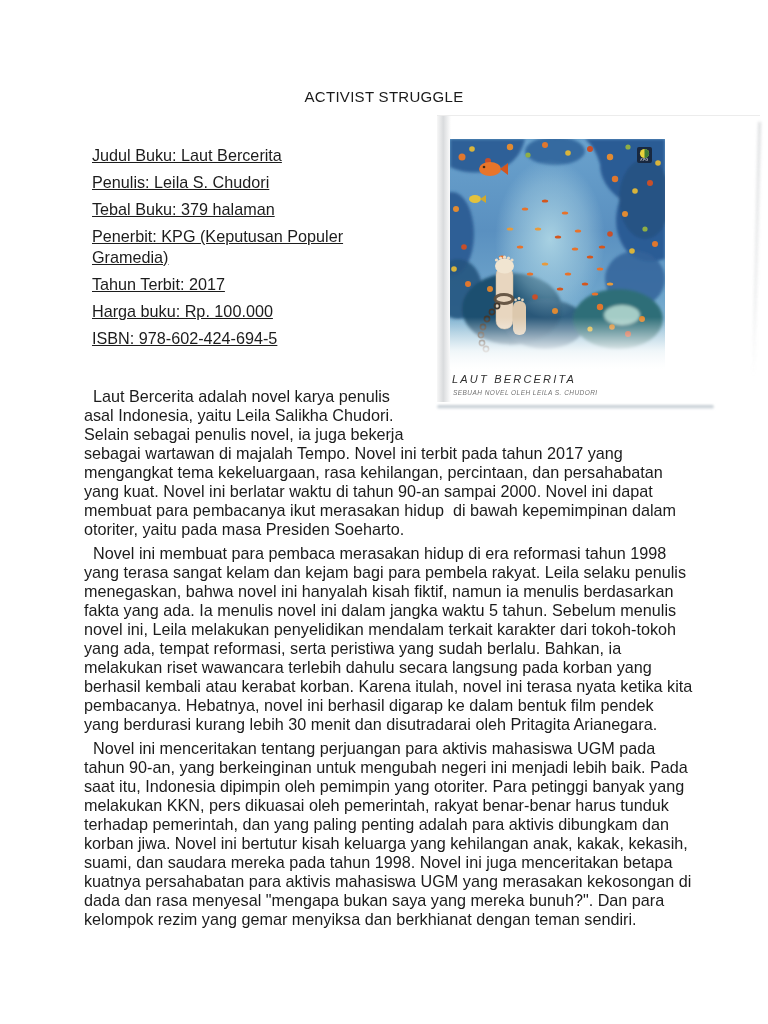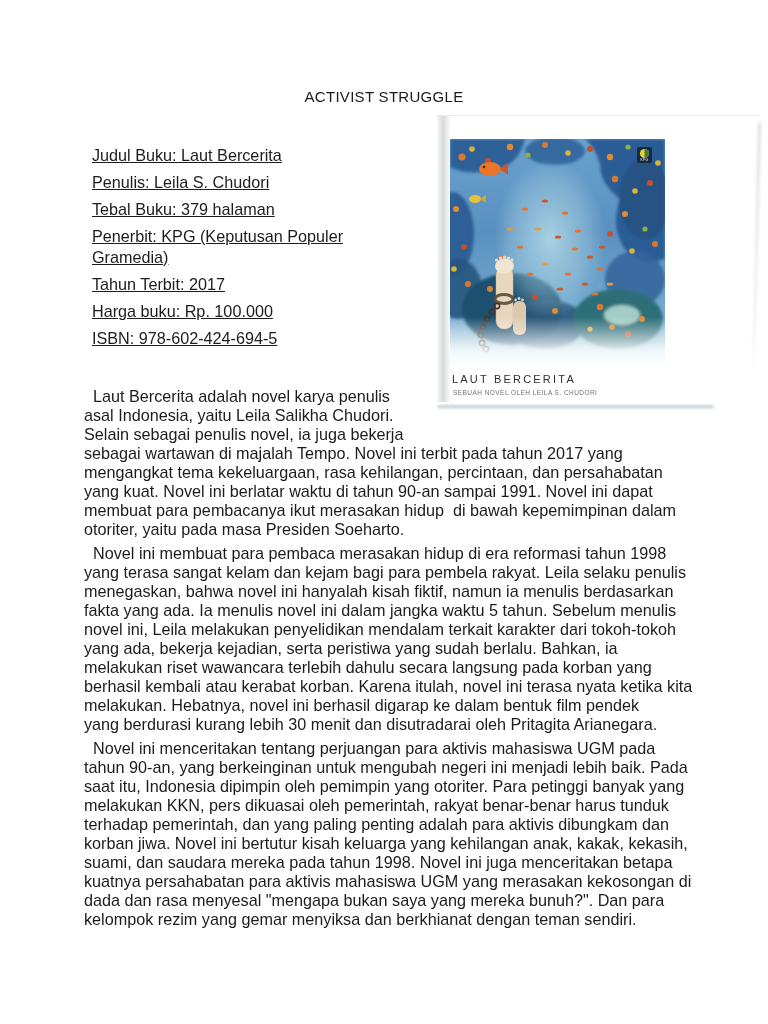--- a/index.html
+++ b/index.html
@@ -37,20 +37,21 @@
   .line { white-space: pre; }
   .para .line:first-child { padding-left: 9px; }
 
   
   .cover-figure {
     position: absolute;
     left: 426px;
     top: 115px;
     width: 336px;
     height: 302px;
+    font-style: italic;
   }
   .cover-photo {
     position: absolute;
     left: 11px; top: 0;
     width: 323px; height: 293px;
     background: #ffffff;
     border-top: 1px solid #ececec;
   }
   .photo-left-shade {
     position: absolute;
@@ -285,34 +286,34 @@
           <div class="line">ISBN: 978-602-424-694-5</div>
         </div>
     </div>
 
     <div class="para para-1">
         <div class="line">Laut Bercerita adalah novel karya penulis</div>
         <div class="line">asal Indonesia, yaitu Leila Salikha Chudori.</div>
         <div class="line">Selain sebagai penulis novel, ia juga bekerja</div>
         <div class="line">sebagai wartawan di majalah Tempo. Novel ini terbit pada tahun 2017 yang</div>
         <div class="line">mengangkat tema kekeluargaan, rasa kehilangan, percintaan, dan persahabatan</div>
-        <div class="line">yang kuat. Novel ini berlatar waktu di tahun 90-an sampai 1991. Novel ini dapat</div>
+        <div class="line">yang kuat. Novel ini berlatar waktu di tahun 90-an sampai 2000. Novel ini dapat</div>
         <div class="line">membuat para pembacanya ikut merasakan hidup  di bawah kepemimpinan dalam</div>
         <div class="line">otoriter, yaitu pada masa Presiden Soeharto.</div>
       </div>
     <div class="para para-2">
         <div class="line">Novel ini membuat para pembaca merasakan hidup di era reformasi tahun 1998</div>
         <div class="line">yang terasa sangat kelam dan kejam bagi para pembela rakyat. Leila selaku penulis</div>
         <div class="line">menegaskan, bahwa novel ini hanyalah kisah fiktif, namun ia menulis berdasarkan</div>
         <div class="line">fakta yang ada. Ia menulis novel ini dalam jangka waktu 5 tahun. Sebelum menulis</div>
         <div class="line">novel ini, Leila melakukan penyelidikan mendalam terkait karakter dari tokoh-tokoh</div>
-        <div class="line">yang ada, bekerja kejadian, serta peristiwa yang sudah berlalu. Bahkan, ia</div>
+        <div class="line">yang ada, tempat reformasi, serta peristiwa yang sudah berlalu. Bahkan, ia</div>
         <div class="line">melakukan riset wawancara terlebih dahulu secara langsung pada korban yang</div>
         <div class="line">berhasil kembali atau kerabat korban. Karena itulah, novel ini terasa nyata ketika kita</div>
-        <div class="line">melakukan. Hebatnya, novel ini berhasil digarap ke dalam bentuk film pendek</div>
+        <div class="line">pembacanya. Hebatnya, novel ini berhasil digarap ke dalam bentuk film pendek</div>
         <div class="line">yang berdurasi kurang lebih 30 menit dan disutradarai oleh Pritagita Arianegara.</div>
       </div>
     <div class="para para-3">
         <div class="line">Novel ini menceritakan tentang perjuangan para aktivis mahasiswa UGM pada</div>
         <div class="line">tahun 90-an, yang berkeinginan untuk mengubah negeri ini menjadi lebih baik. Pada</div>
         <div class="line">saat itu, Indonesia dipimpin oleh pemimpin yang otoriter. Para petinggi banyak yang</div>
         <div class="line">melakukan KKN, pers dikuasai oleh pemerintah, rakyat benar-benar harus tunduk</div>
         <div class="line">terhadap pemerintah, dan yang paling penting adalah para aktivis dibungkam dan</div>
         <div class="line">korban jiwa. Novel ini bertutur kisah keluarga yang kehilangan anak, kakak, kekasih,</div>
         <div class="line">suami, dan saudara mereka pada tahun 1998. Novel ini juga menceritakan betapa</div>

